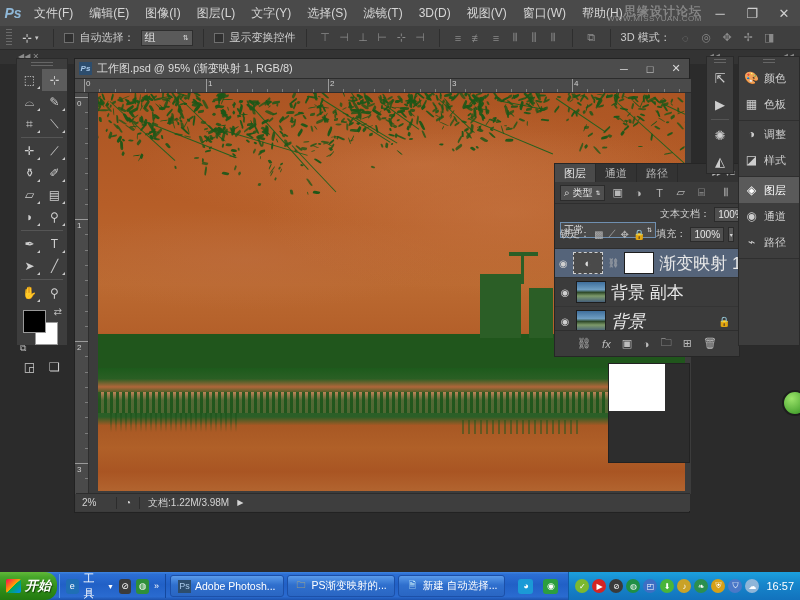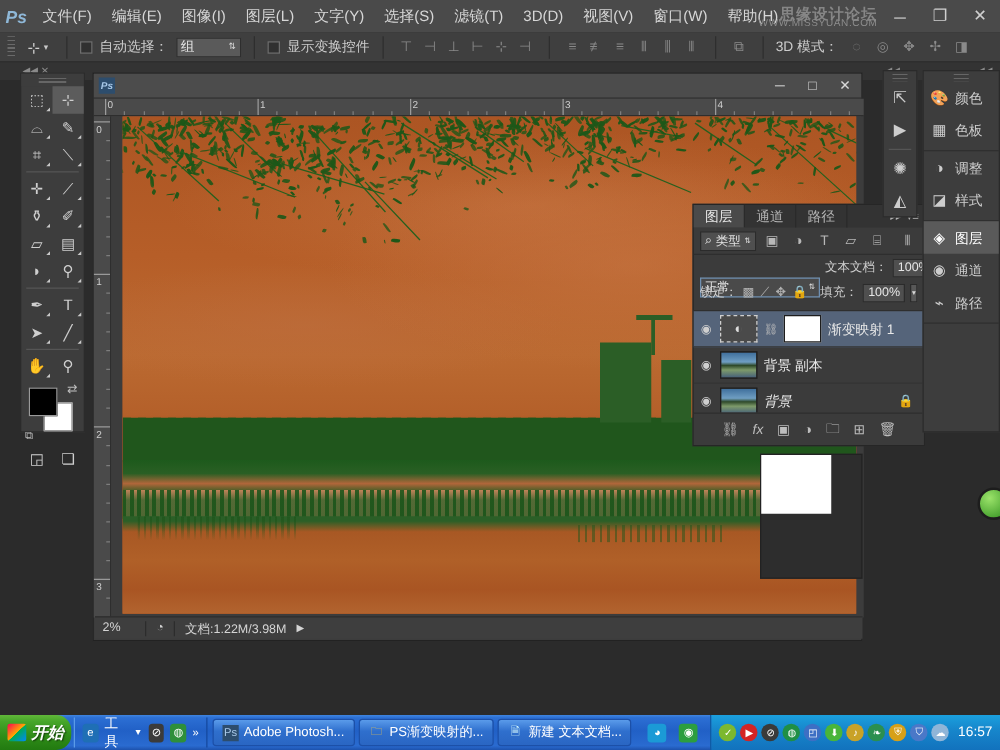--- a/index.html
+++ b/index.html
@@ -164,21 +164,21 @@
   .ly { height:29px; display:flex; align-items:center; gap:5px; padding:0 4px;
     border-bottom:1px solid #343434; }
   .ly.sel { background:#55647a; }
   .eye { width:12px; text-align:center; color:#cfcfcf; font-size:10px; }
   .thumb { width:30px; height:22px; border:1px solid #1d1d1d; flex:none; }
   .thumb.photo { background:linear-gradient(to bottom,#3f6f9c 0%,#6f9ec2 38%,#2f4a2a 52%,#7d9a6a 70%,#46607a 100%); }
   .thumb.adj { background:#4a4a4a; border:1px dashed #cfcfcf; display:flex;
     align-items:center; justify-content:center; color:#ddd; font-size:11px;}
   .thumb.mask { background:#fff; }
   .lnk { color:#bdbdbd; font-size:9px; }
-  .lyname { color:#e8e8e8; font-size:11px; white-space:nowrap; }
+  .lyname { color:#e8e8e8; font-size:17px; white-space:nowrap; }
   .lyname.it { font-style:italic; }
   .lylock { margin-left:auto; color:#cacaca; font-size:10px; padding-right:4px;}
   .lp-foot { position:absolute; left:0; right:0; bottom:0; height:26px; background:#3b3b3b;
     border-top:1px solid #2e2e2e; display:flex; align-items:center; justify-content:center; gap:11px;
     color:#bdbdbd; font-size:11px; }
 
   
   .propspop { position:absolute; left:608px; top:363px; width:82px; height:100px; background:#2d2d2d;
     border:1px solid #222; }
   .propspop .white { position:absolute; left:0; top:0; width:56px; height:47px; background:#fff; }
@@ -367,20 +367,21 @@
     </div>
     <div class="qmask">
       <div class="tcell">◲</div>
       <div class="tcell">❏</div>
     </div>
   </div>
 
   <div class="docwin">
     <div class="doc-title">
       <div class="doc-ps">Ps</div>
+      <div class="doc-title-text">工作图.psd @ 95% (渐变映射 1, RGB/8)</div>
       <div class="doc-caps">
         <div class="doc-cap">─</div>
         <div class="doc-cap">□</div>
         <div class="doc-cap">✕</div>
       </div>
     </div>
 
     <div class="rul-h" id="rulh">
         <div class="rtick" style="left: 9px;"></div>
         <div class="rnum" style="left: 11px;">0</div>
@@ -1465,21 +1466,21 @@
       <div class="task">
         <span class="ti" style="background:#2d4d6d;color:#a8c8e8;">Ps</span>
         <span>Adobe Photosh...</span>
       </div>
       <div class="task">
         <span class="ti" style="color:#f5c64b;">🗀</span>
         <span>PS渐变映射的...</span>
       </div>
       <div class="task">
         <span class="ti" style="color:#dff;">🗎</span>
-        <span>新建 文本文档...</span>
+        <span>新建 自动选择...</span>
       </div>
       <div class="midtray">
         <span class="mt" style="background:#1b9ad6;">◕</span>
         <span class="mt" style="background:#2c9e3f;">◉</span>
       </div>
     </div>
     <div class="tray">
       <span class="tr-ico" style="background:#7cb82f;">✓</span>
       <span class="tr-ico" style="background:#d32424;">▶</span>
       <span class="tr-ico" style="background:#3a3a3a;">⊘</span>

